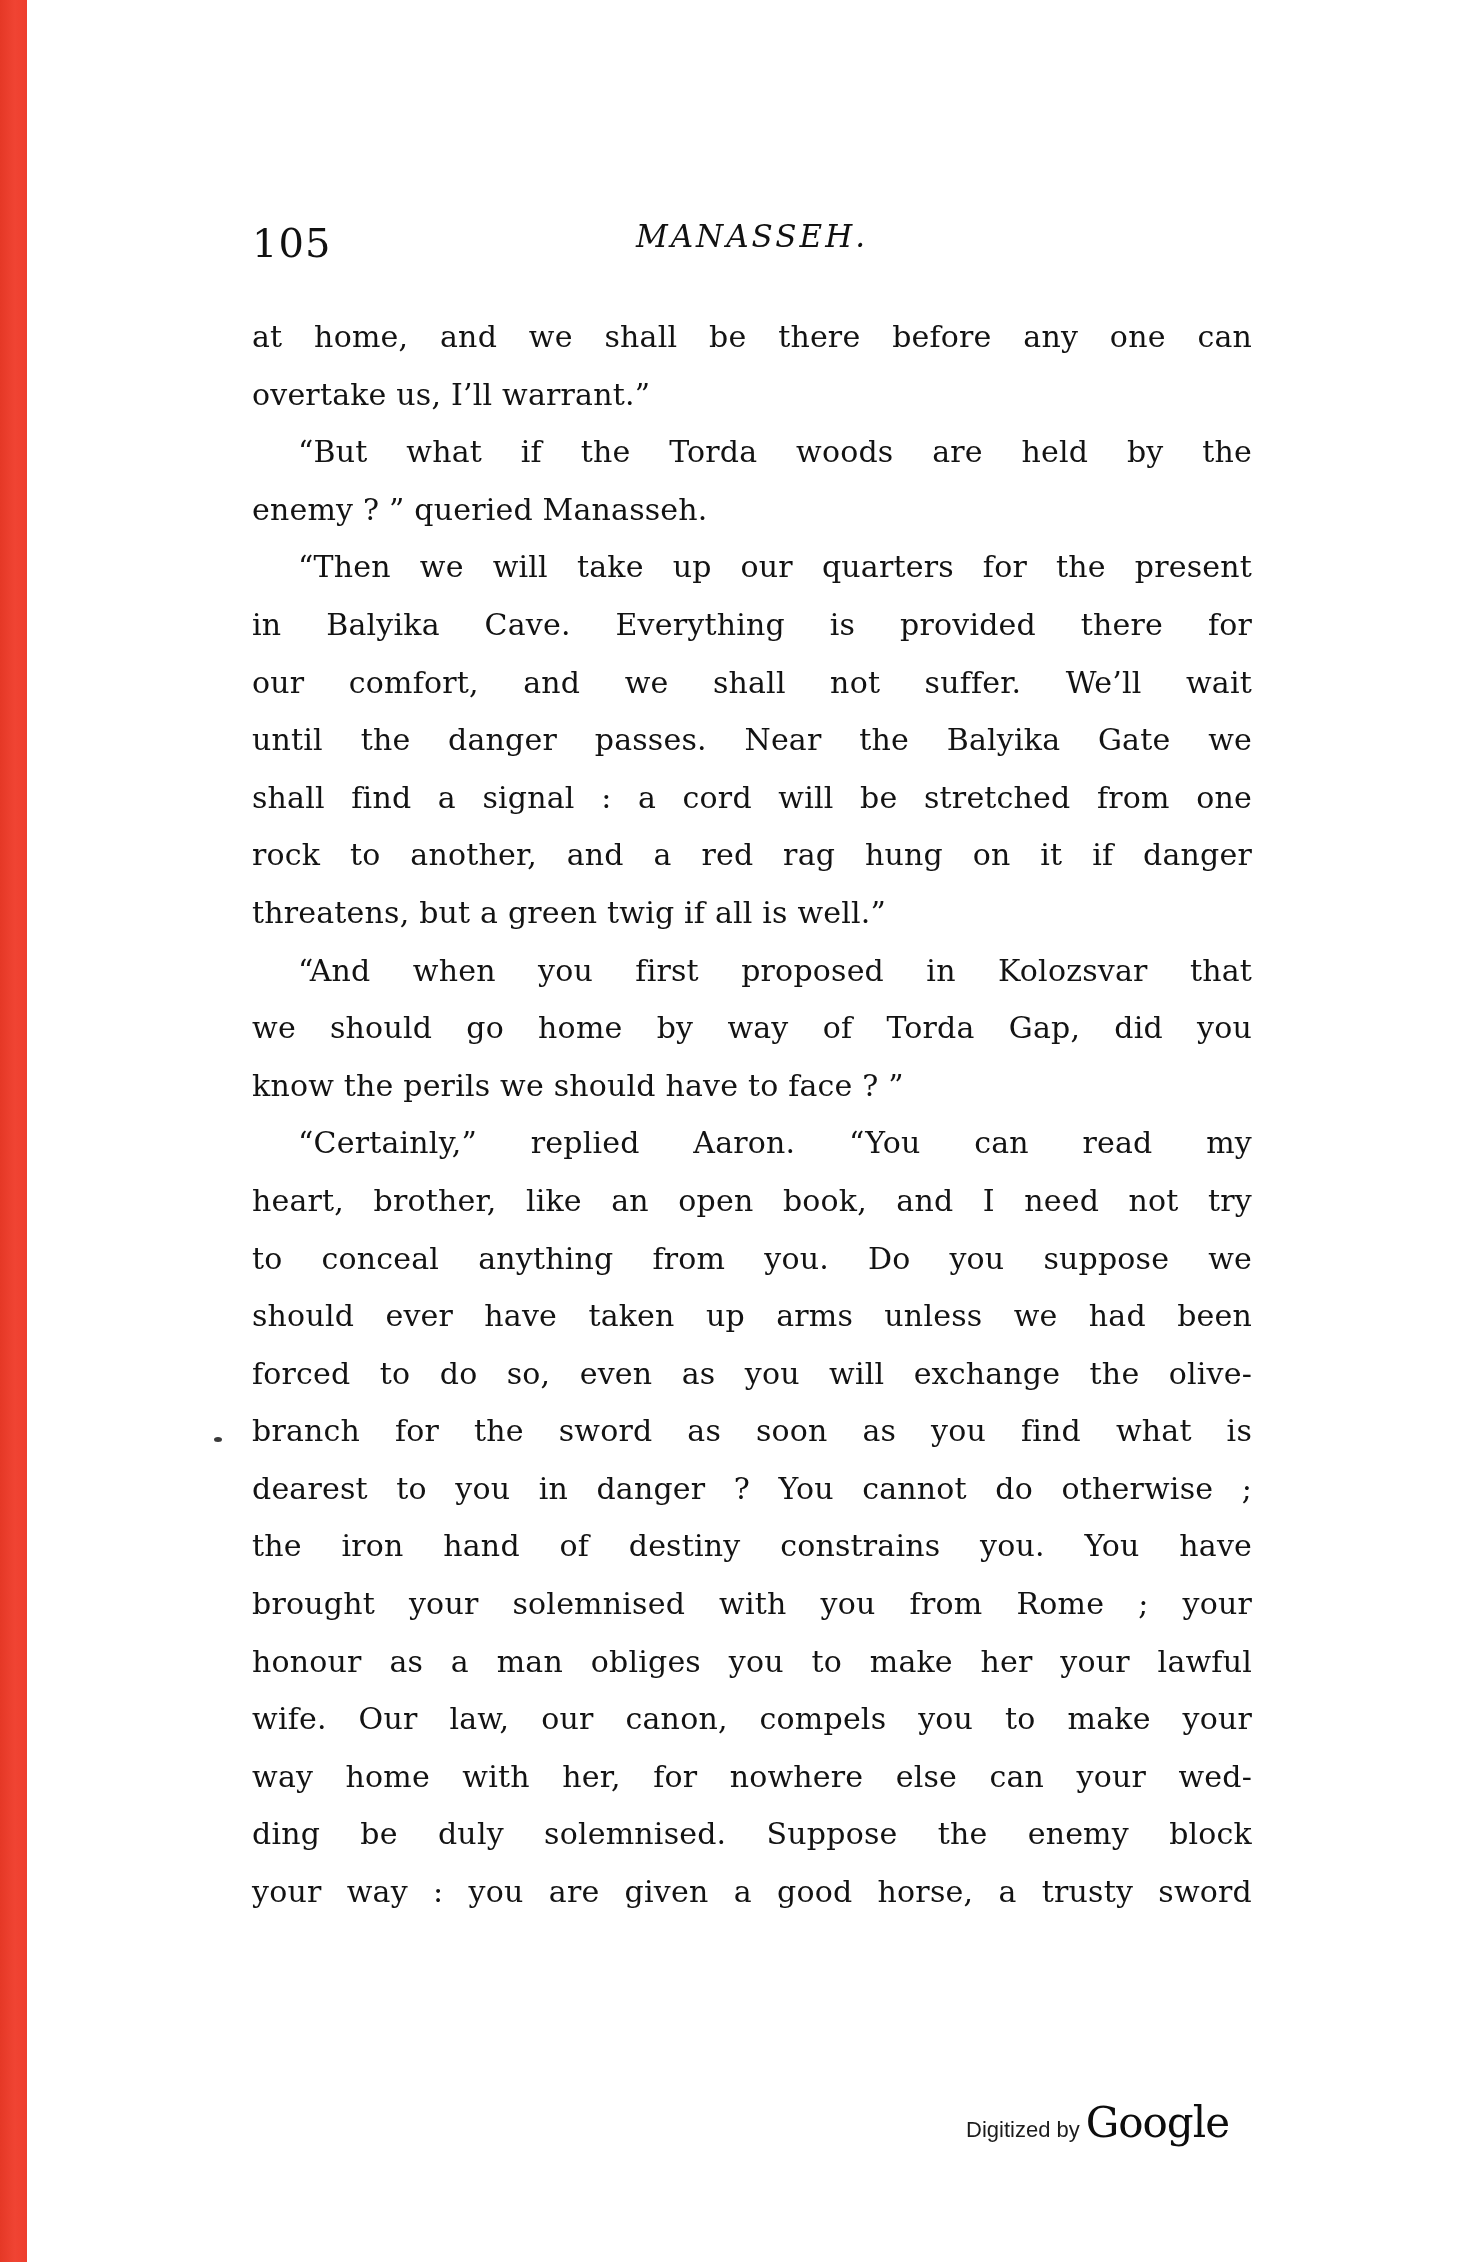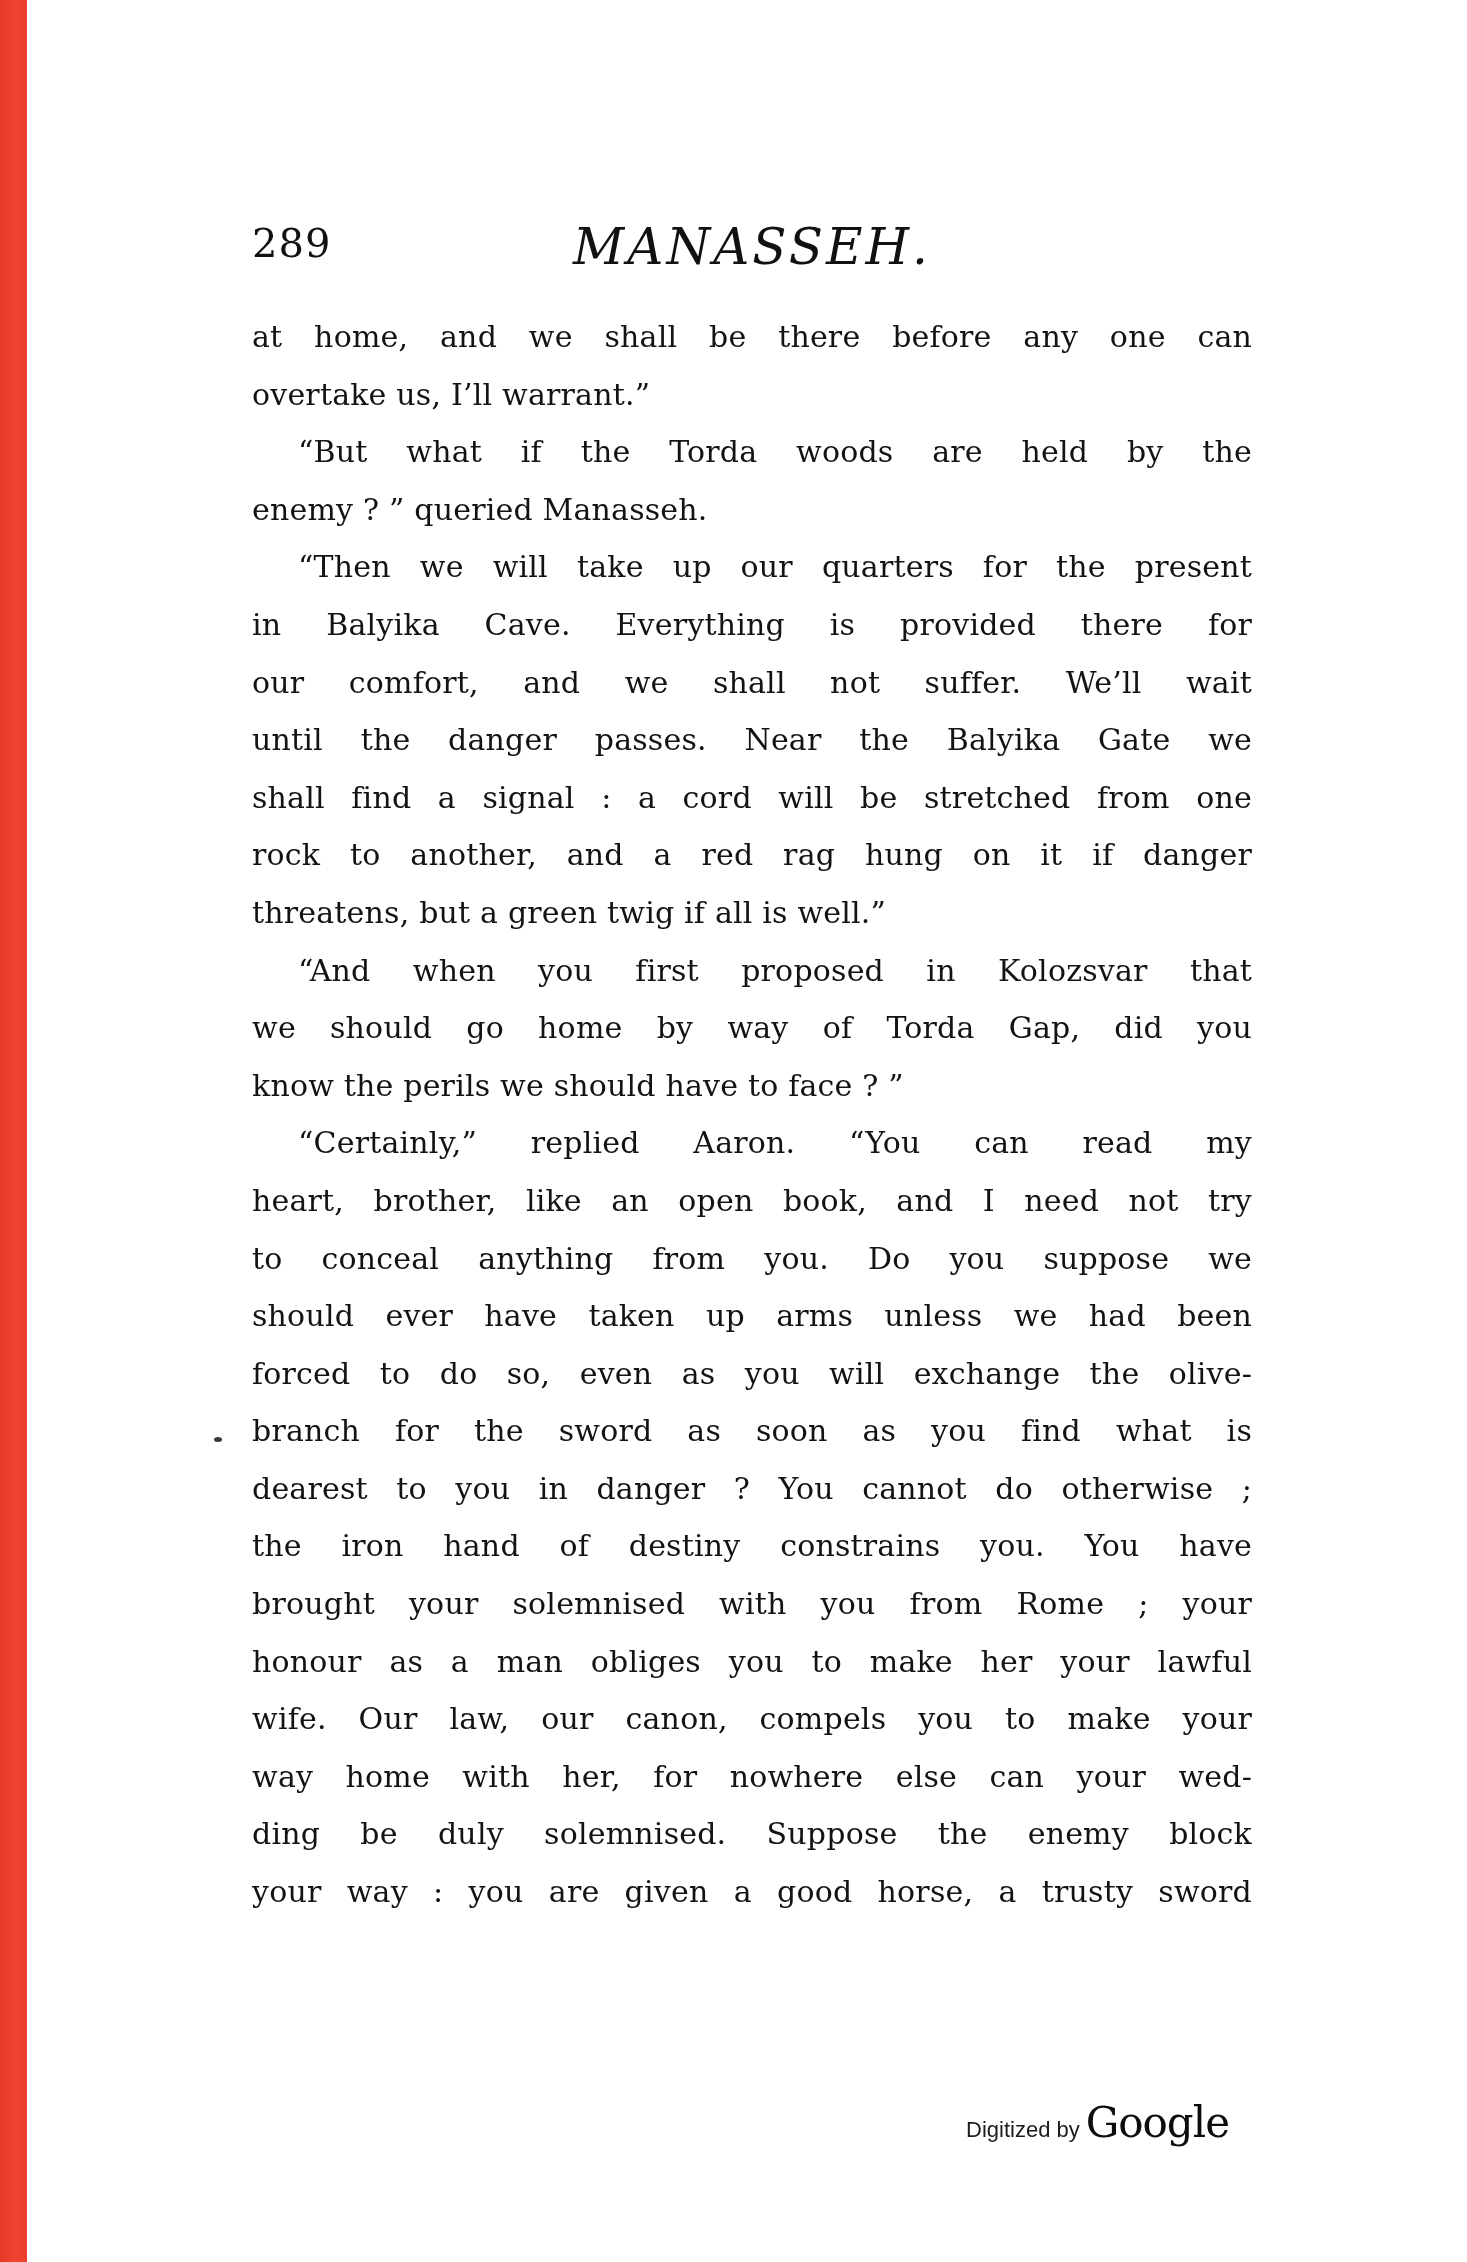--- a/index.html
+++ b/index.html
@@ -16,21 +16,21 @@
     position:absolute;left:0;top:0;width:27px;height:2262px;
     background:linear-gradient(90deg,#e53826 0%,#f04433 55%,#ee3e2d 100%);
   }
   .header-row{position:absolute;left:252px;top:218px;width:1000px;height:50px;}
   .page-number{
     position:absolute;left:0;top:2px;
     font-size:40px;letter-spacing:1px;color:#111;
   }
   .running-header{
     position:absolute;left:0;right:0;top:0;text-align:center;
-    font-style:italic;font-size:50px;letter-spacing:3px;color:#111;
+    font-style:italic;font-size:31px;letter-spacing:3px;color:#111;
   }
   .body-text{
     position:absolute;left:252px;top:308px;width:1000px;
   }
   .line{
     font-size:30px;line-height:57.6px;height:57.6px;
     white-space:normal;color:#131313;
     letter-spacing:0.2px;
   }
   .line.just{text-align:justify;text-align-last:justify;}
@@ -52,21 +52,21 @@
     font-family:"DejaVu Serif","Liberation Serif",serif;
     font-size:42px;color:#0d0d0d;letter-spacing:-1px;
   }
 </style>
 </head>
 <body>
 
 <div class="edge-strip"></div>
 
 <div class="header-row">
-  <div class="page-number">289</div>
+  <div class="page-number">105</div>
   <div class="running-header">MANASSEH.</div>
 </div>
 
 <div class="body-text">
     <div class="line just">at home, and we shall be there before any one can</div>
     <div class="line nojust">overtake us, I’ll warrant.”</div>
     <div class="line just indent">“But what if the Torda woods are held by the</div>
     <div class="line nojust">enemy ? ” queried Manasseh.</div>
     <div class="line just indent">“Then we will take up our quarters for the present</div>
     <div class="line just">in Balyika Cave. Everything is provided there for</div>

